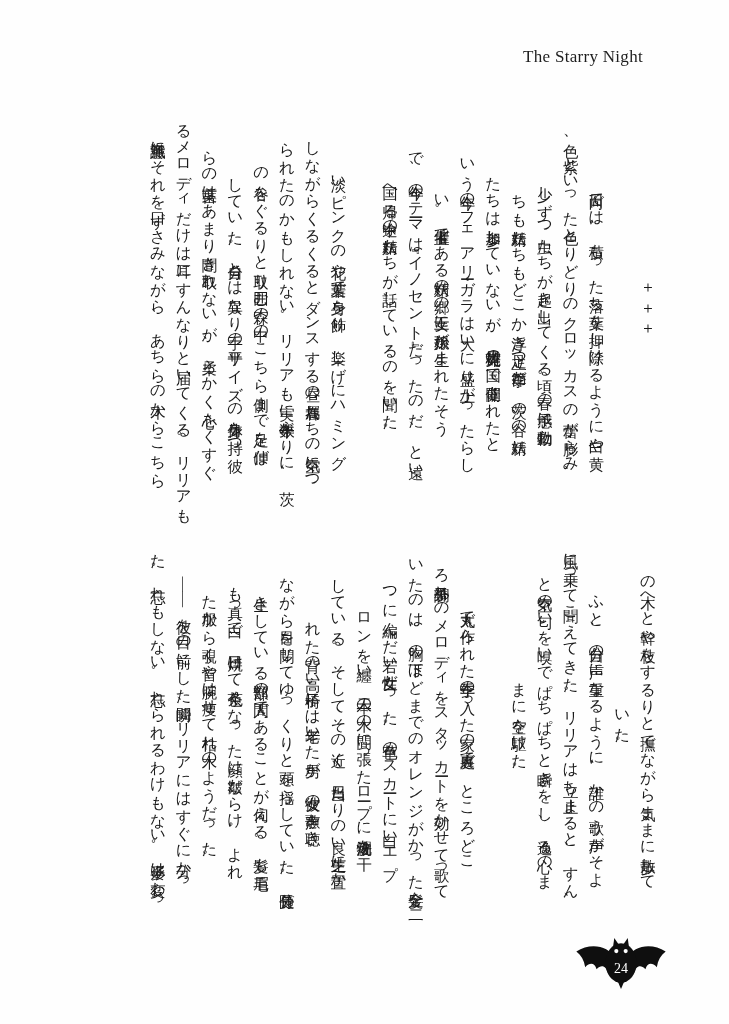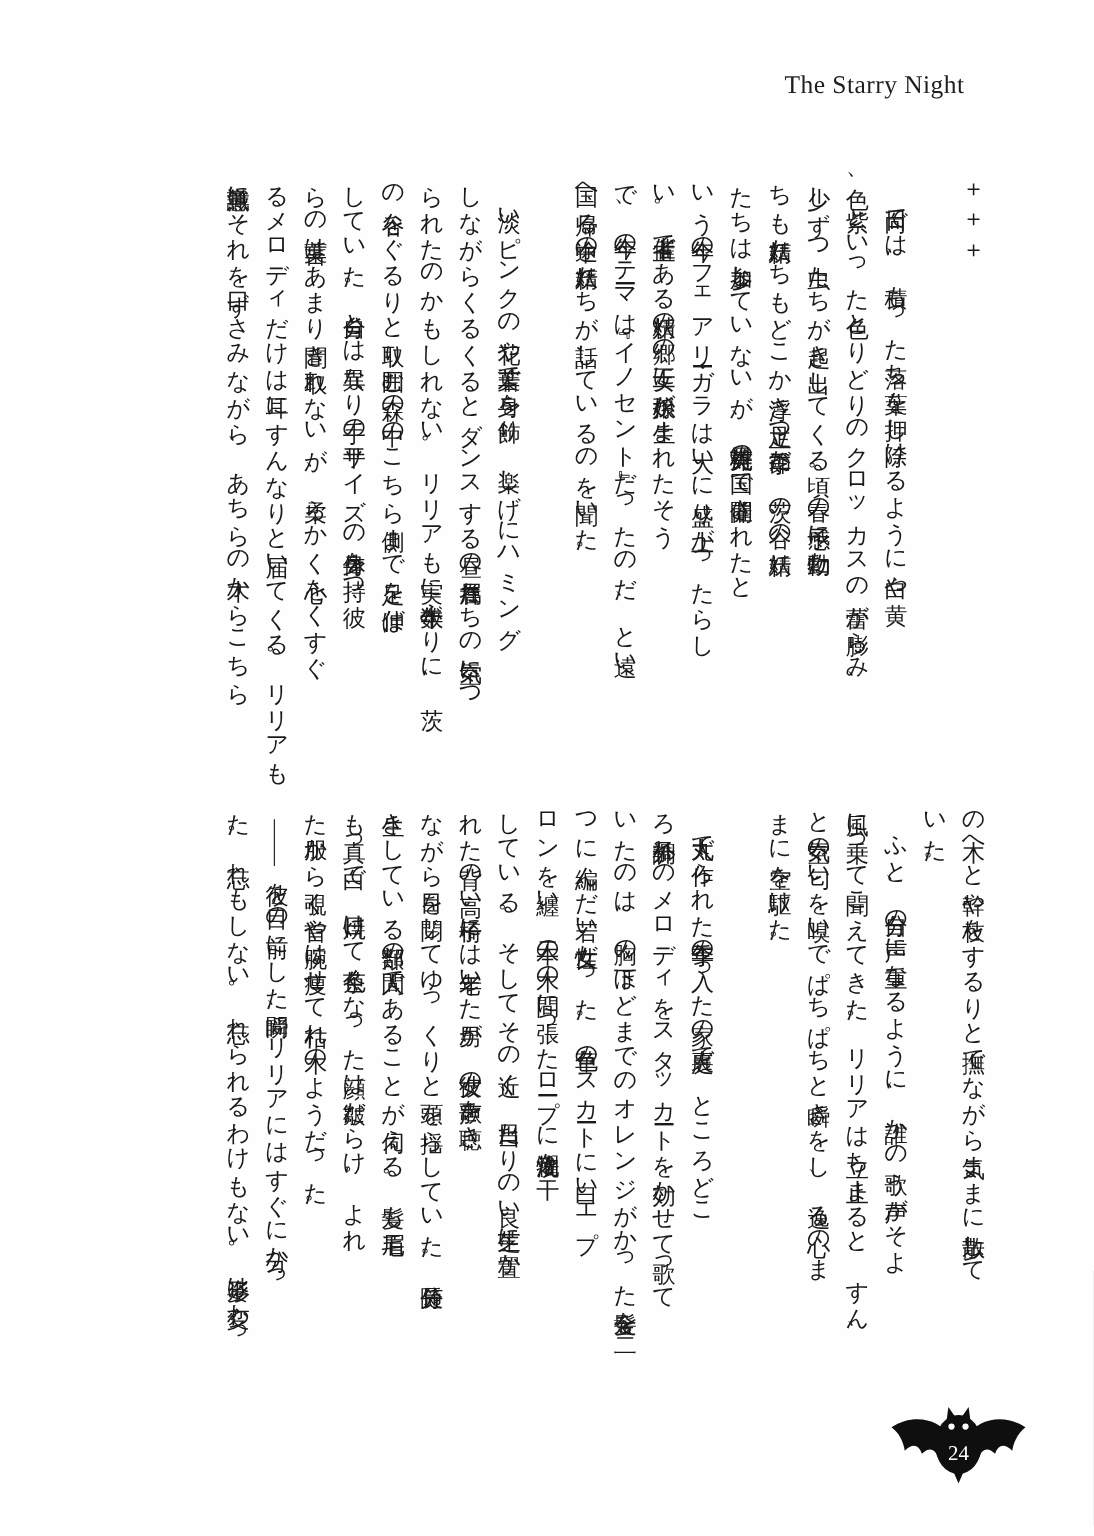--- a/index.html
+++ b/index.html
@@ -5,20 +5,21 @@
   html, body { margin: 0; padding: 0; background: #e8e8e8; }
   .page {
     position: relative;
     width: 729px;
     height: 1024px;
     margin: 0 auto;
     background: #fefefe;
     color: #1a1a1a;
     font-family: "Liberation Serif", "DejaVu Serif", serif;
     overflow: hidden;
+    text-align: center;
   }
   .running-head {
     position: absolute;
     top: 47px;
     right: 86px;
     font-size: 17px;
     letter-spacing: 0.3px;
     color: #1e1e1e;
   }
   
@@ -37,21 +38,21 @@
   .vblock.bottom { top: 531px; }
   .sep {
     margin-block-end: 25.8px;   
     letter-spacing: 5px;
   }
   .section.gap { margin-block-start: 25.8px; } 
   .section .line { white-space: nowrap; }      
   .bat-wrap {
     position: absolute;
     top: 936px;
-    right: 42px;
+    right: 60px;
     width: 96px;
     height: 54px;
   }
   .bat-svg { width: 100%; height: 100%; display: block; }
   .bat-fill { fill: #0f0f0f; }
   .bat-eye  { fill: #fefefe; }
   .bat-num {
     fill: #ffffff;
     font-family: "Liberation Serif", "DejaVu Serif", serif;
     font-size: 27px;

